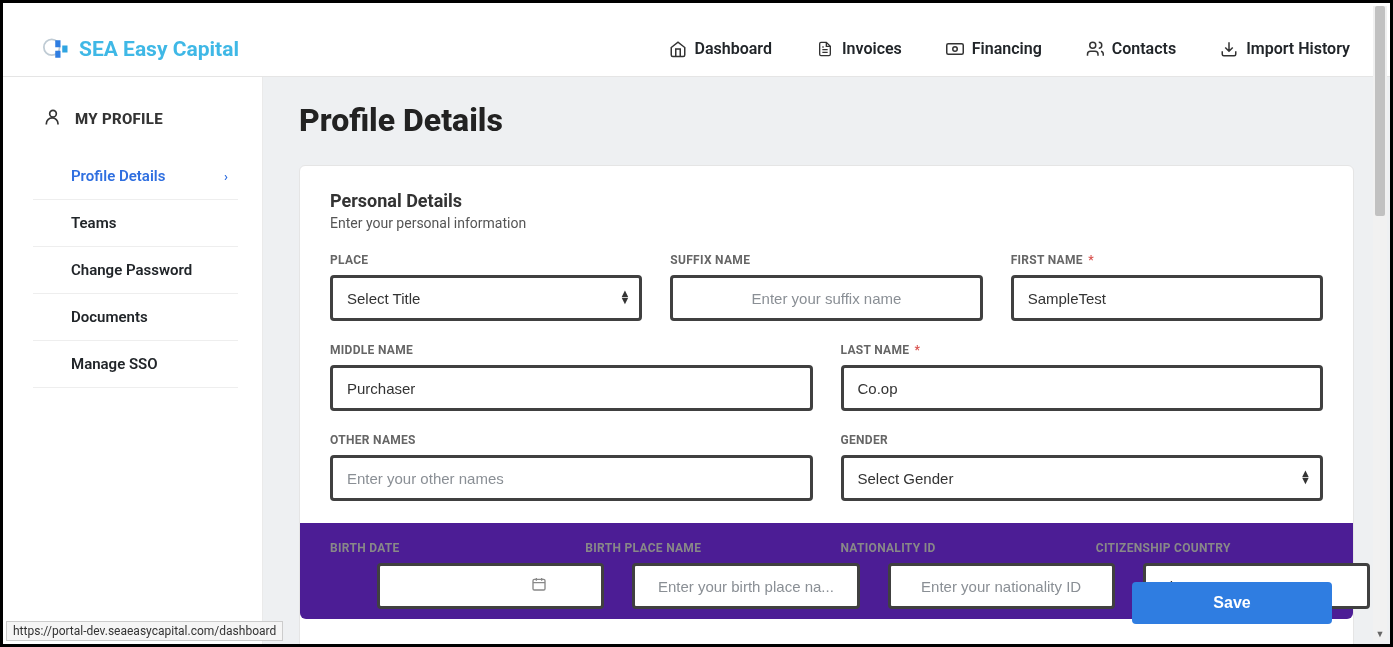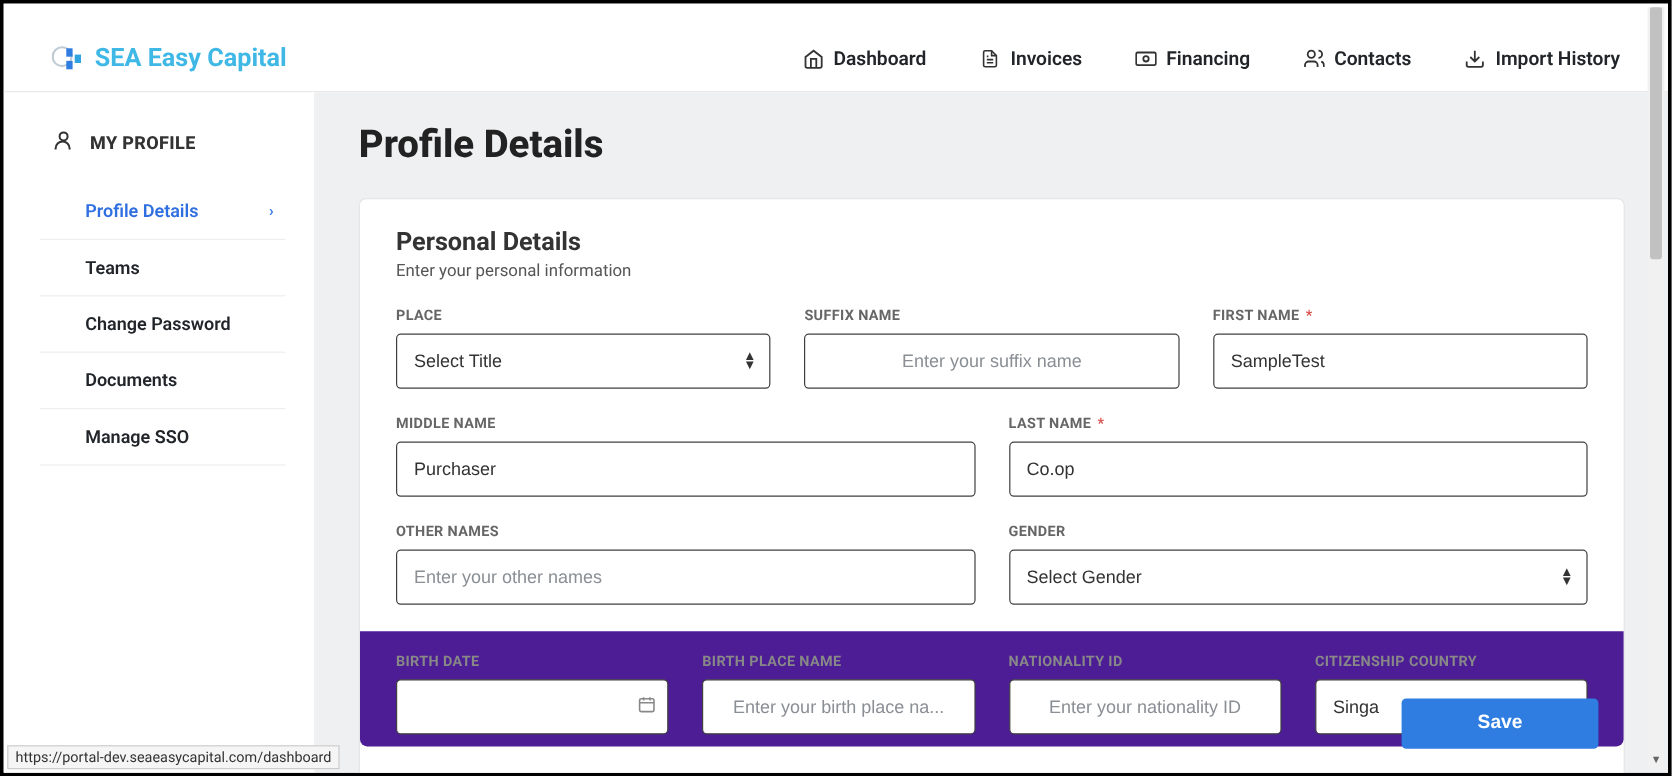--- a/index.html
+++ b/index.html
@@ -134,21 +134,21 @@
       color: #222;
       margin-bottom: 26px;
     }
     .card {
       background: #fff;
       border-radius: 6px;
       border: 1px solid #e5e5e5;
       padding: 24px 30px 30px 30px;
     }
     .section-title {
-      font-size: 21px;
+      font-size: 18px;
       font-weight: 700;
       color: #333;
     }
     .section-sub {
       font-size: 14px;
       color: #555;
       margin-top: 4px;
       margin-bottom: 22px;
     }
     .form-row {
@@ -164,21 +164,21 @@
       letter-spacing: 0.3px;
       display: block;
       margin-bottom: 8px;
     }
     .req { color: #d9534f; margin-left: 2px;}
     .form-control {
       width: 100%;
       height: 46px;
       padding: 0 14px;
       font-size: 15px;
-      border: 1px solid #404040;
+      border: 3px solid #404040;
       border-radius: 4px;
       background: #fff;
       color: #333;
     }
     .form-control::placeholder { color: #8a8f95; }
     .select-wrap {
       position: relative;
     }
     .select-caret {
       position: absolute;
@@ -192,26 +192,26 @@
     }
     .dim-row {
       display: flex;
       gap: 28px;
       padding: 18px 30px 10px 30px;
       background: #4c1d95;
       margin: 0 -30px;
       border-radius: 0 0 6px 6px;
     }
     .dim-row .form-label { color: #888; }
-    .dim-row .form-control { background: #fff; }
+    .dim-row .form-control { background: #fff; margin-left: 47px; }
     .save-btn {
       position: absolute;
       right: 58px;
       bottom: 20px;
-      width: 164px;
+      width: 200px;
       height: 42px;
       background: #2f7de1;
       color: #fff;
       font-size: 16px;
       font-weight: 600;
       border: none;
       border-radius: 4px;
       cursor: pointer;
       z-index: 50;
     }

